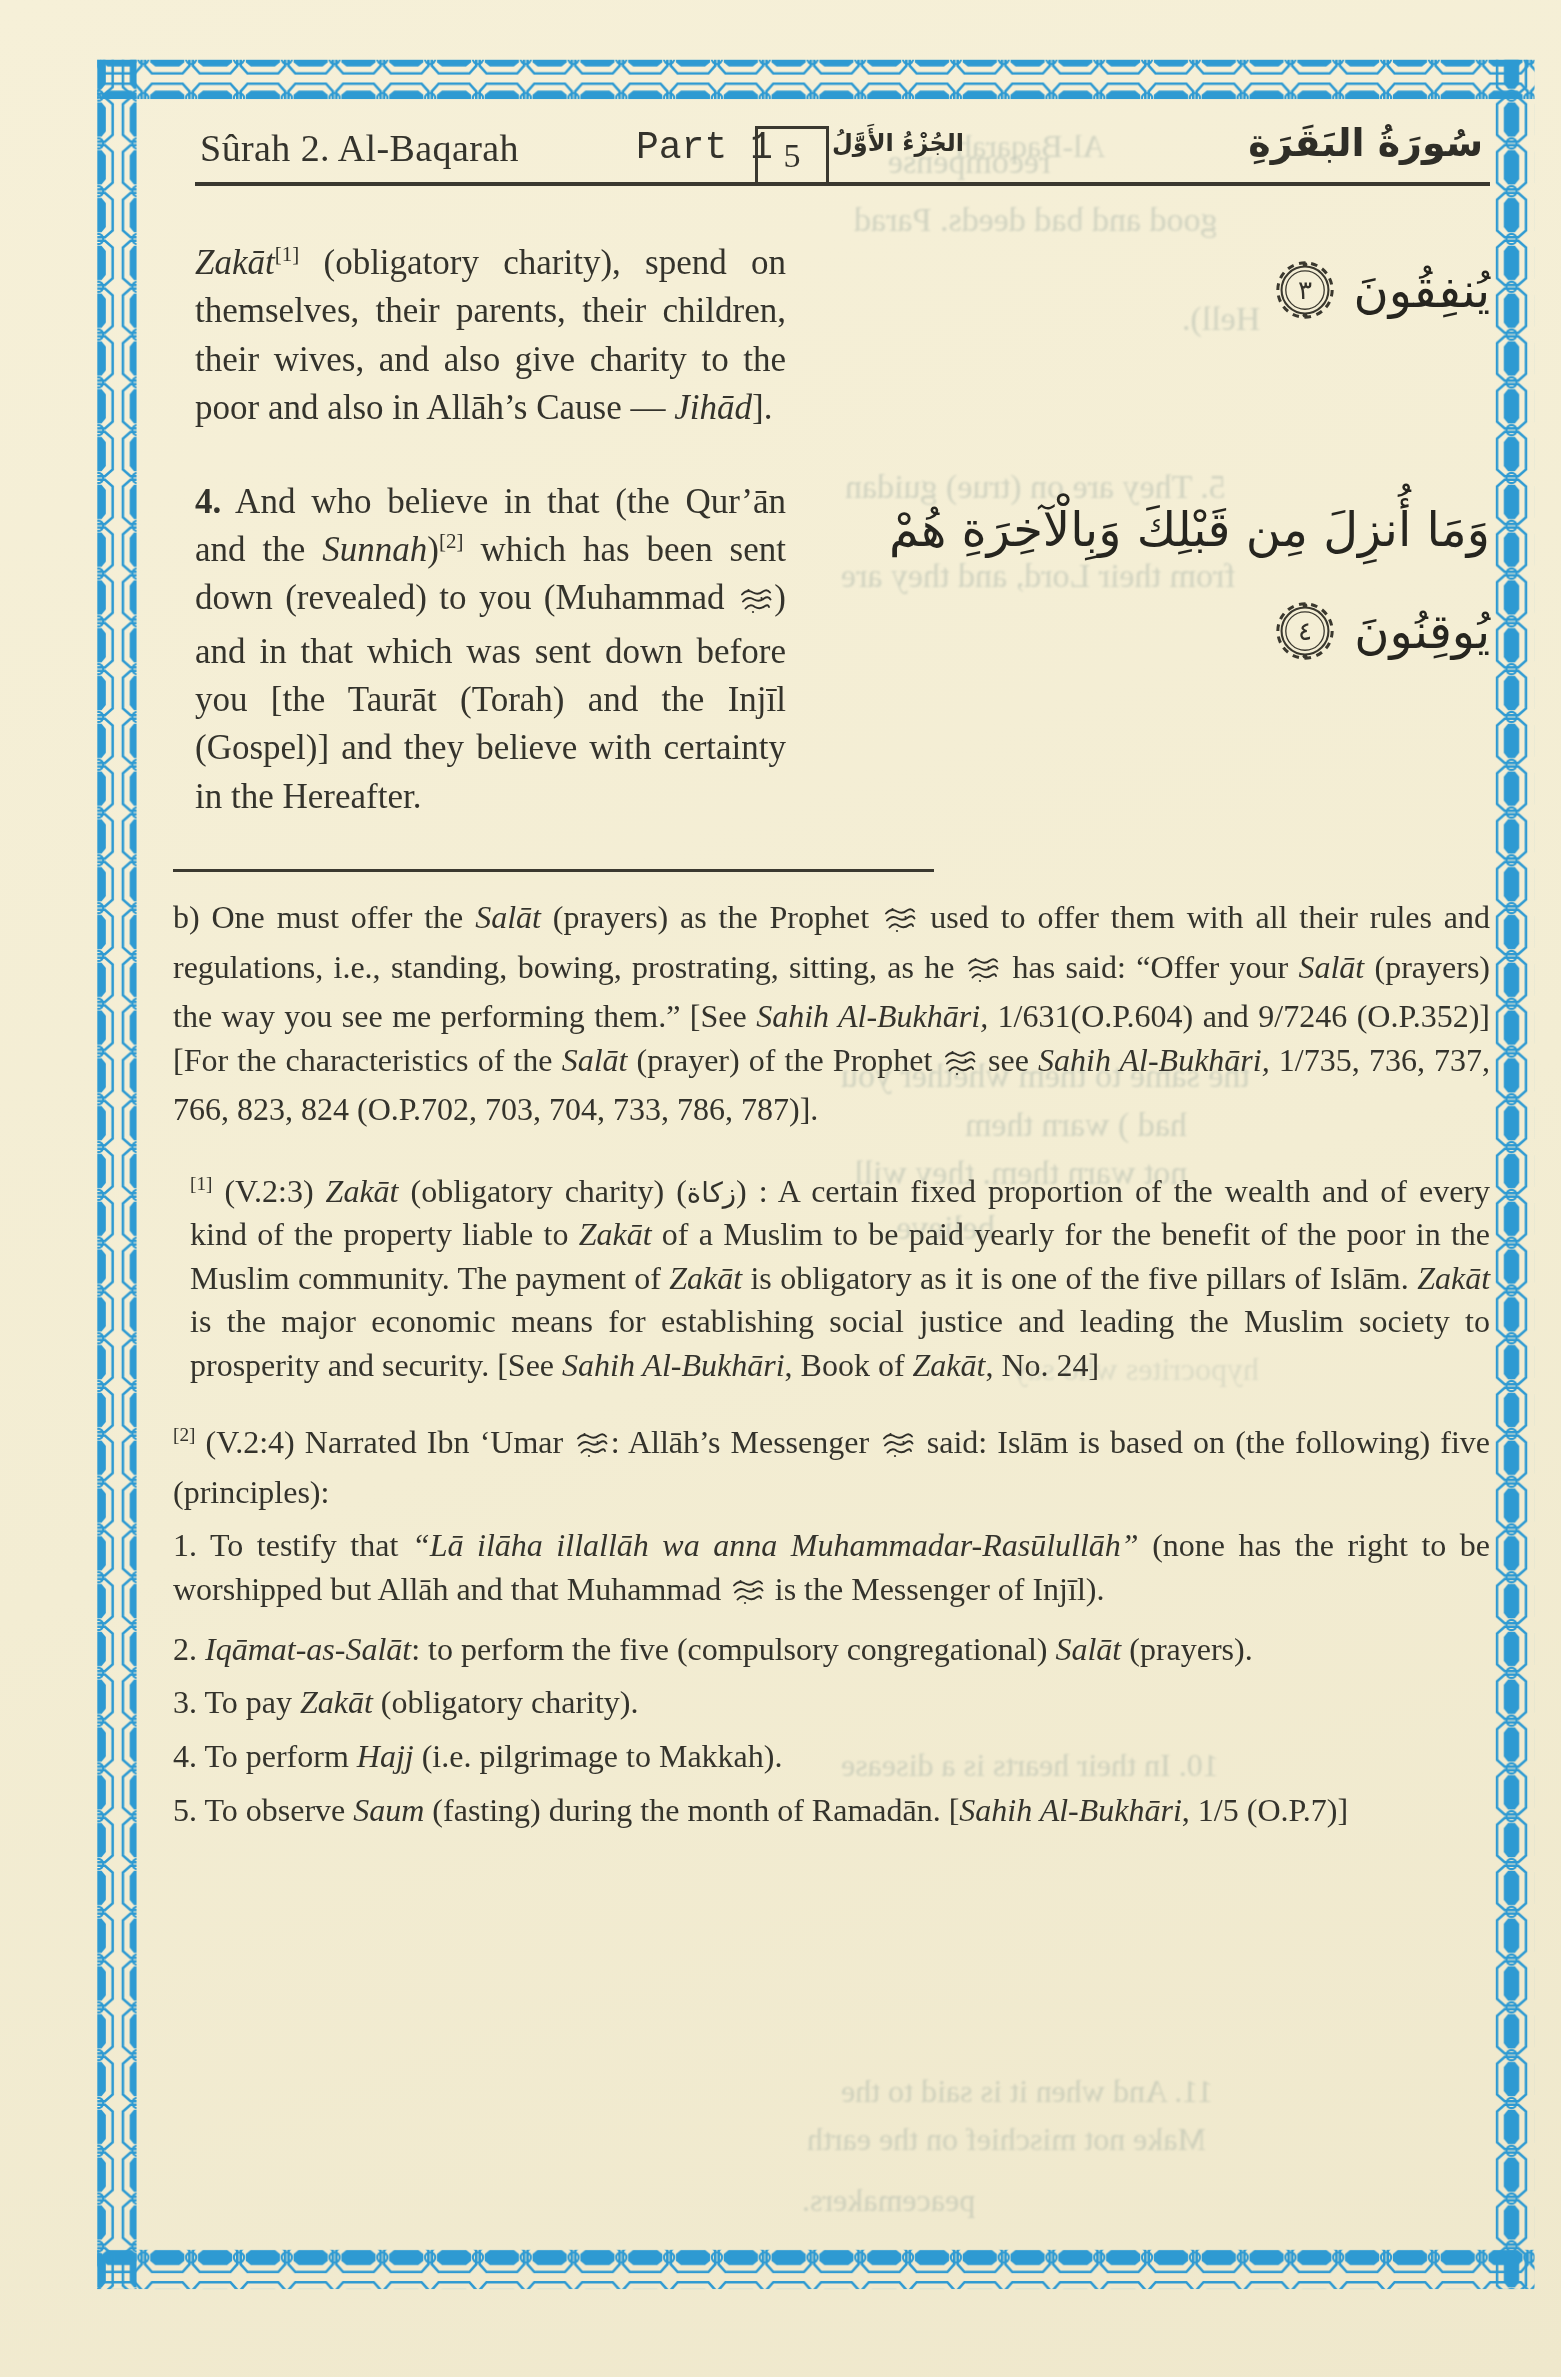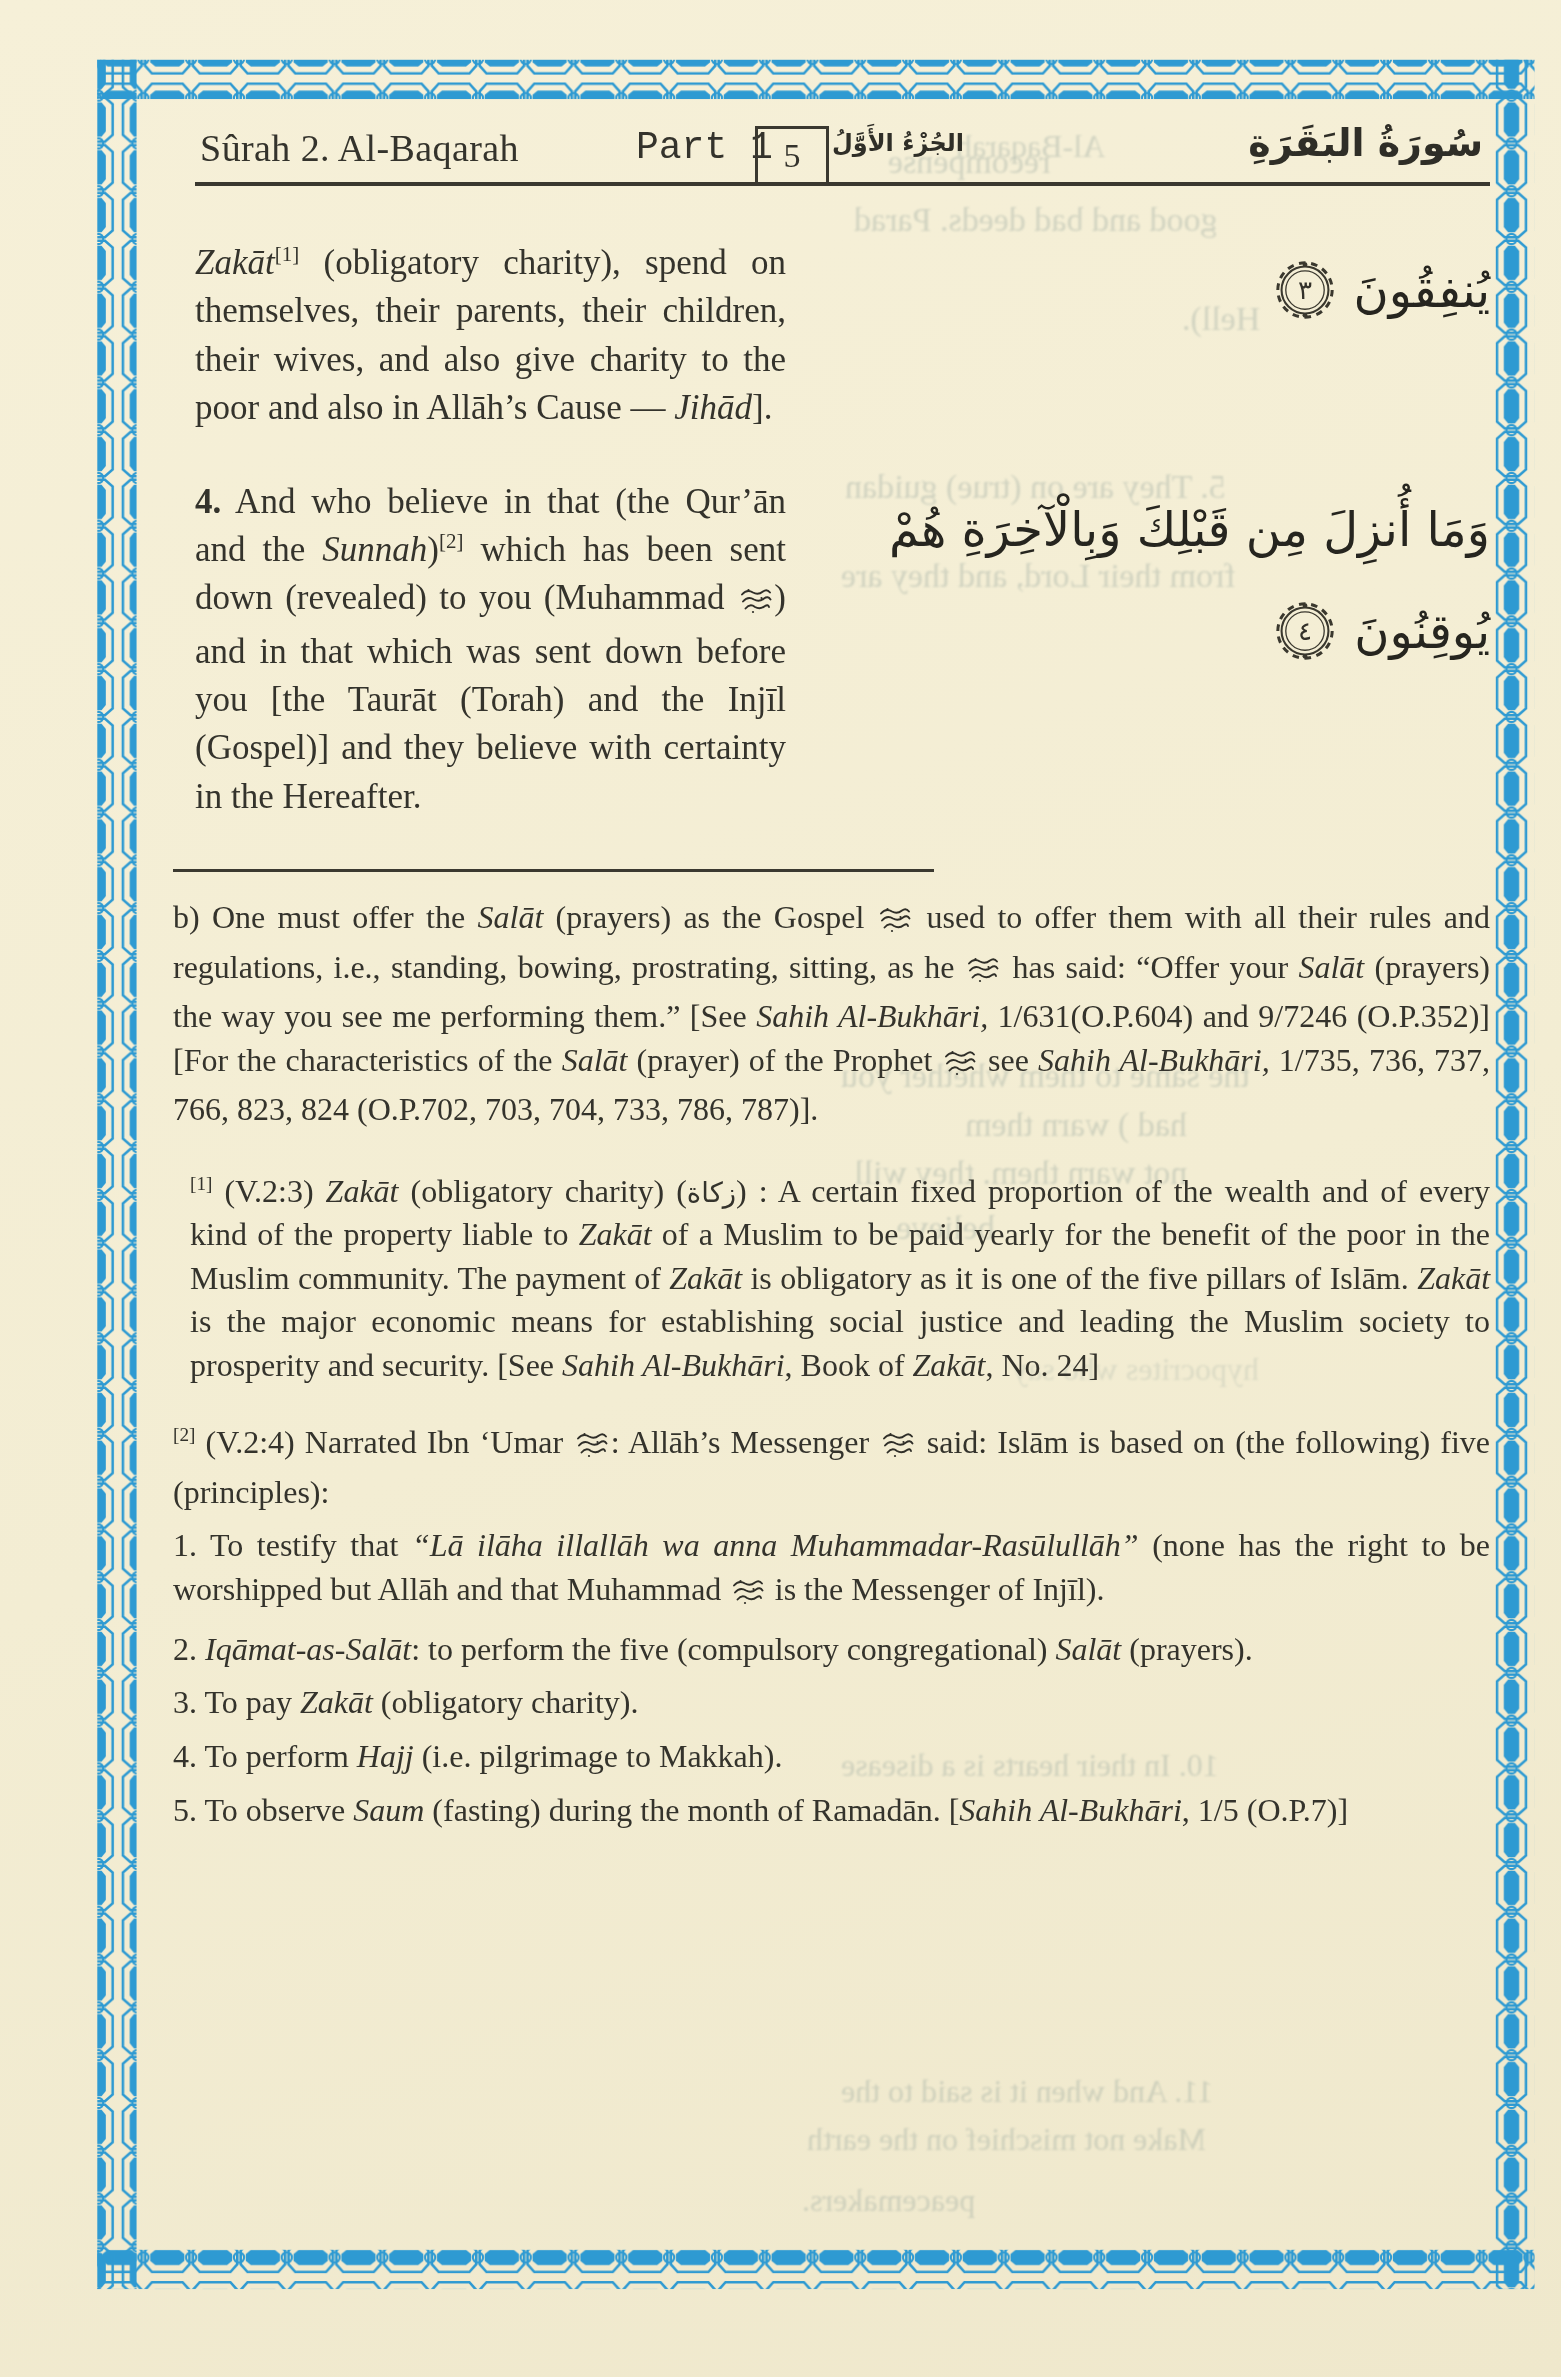--- a/index.html
+++ b/index.html
@@ -198,21 +198,21 @@
             </svg>
           </div>
         </div>
       </div>
 
     </main>
 
     <div class="fn-rule"></div>
 
     <section class="footnotes">
-      <p class="fn fn-b"><span>b) One must offer the </span><span class="it">Salāt</span><span> (prayers) as the Gospel </span><span class="honor"><svg viewBox="0 0 34 28">
+      <p class="fn fn-b"><span>b) One must offer the </span><span class="it">Salāt</span><span> (prayers) as the Prophet </span><span class="honor"><svg viewBox="0 0 34 28">
               <g fill="none" stroke="currentColor" stroke-width="1.9" stroke-linecap="round">
                 <path d="M3 8 Q8 2 14 6 Q19 9 24 5 Q28 2 31 6"></path>
                 <path d="M4 15 Q9 9 15 13 Q20 16 25 12 Q29 9 31.5 13"></path>
                 <path d="M6.5 22 Q11 16.5 16 20.5 Q21 23.5 26 19.5 Q29 17.5 30 20.5"></path>
               </g>
               <g fill="currentColor">
                 <circle cx="9.5" cy="3.5" r="1.1"></circle>
                 <circle cx="22.5" cy="11.5" r="1.1"></circle>
                 <circle cx="14" cy="25.5" r="1.1"></circle>
               </g>

